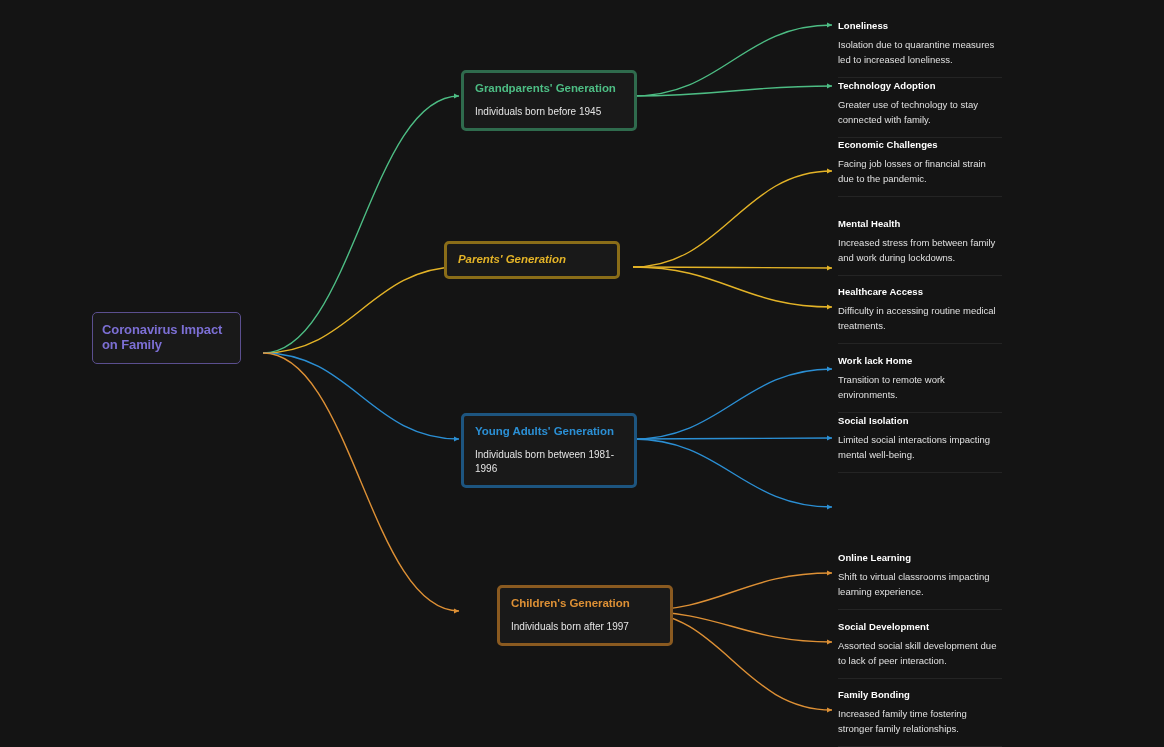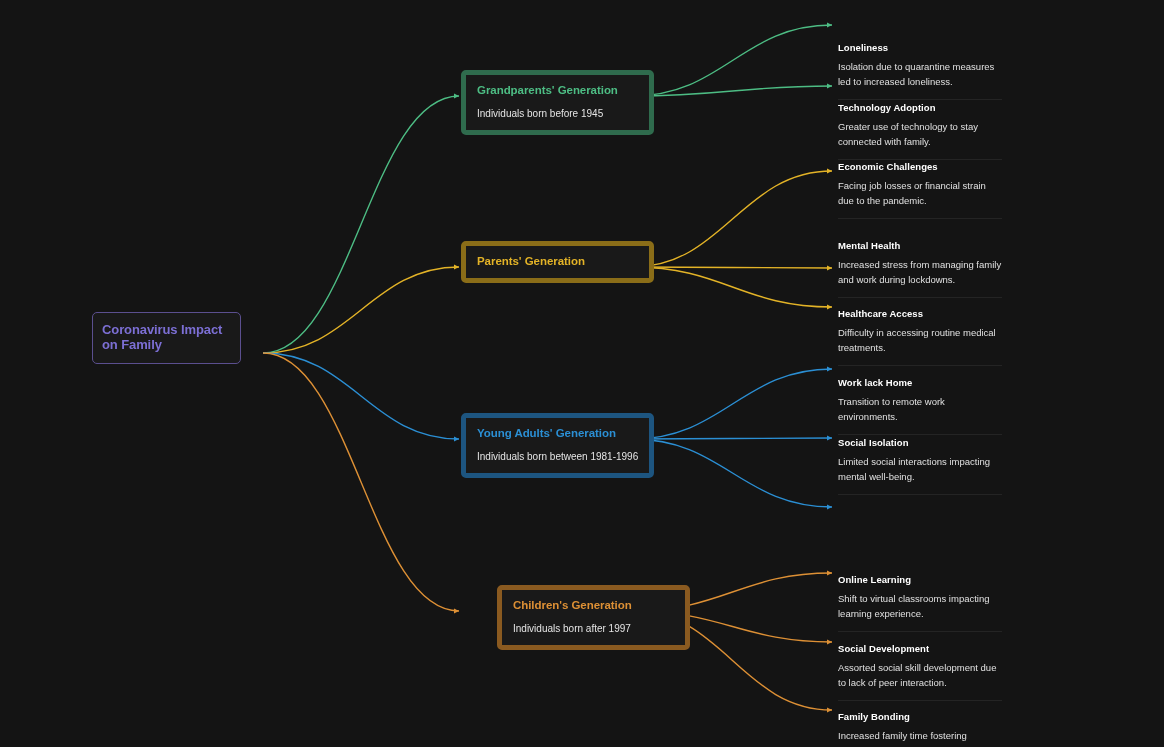--- a/index.html
+++ b/index.html
@@ -53,23 +53,23 @@
   .node-root .n-desc {
     color: #dcdcdc;
     font-size: 10.5px;
     line-height: 1.5;
     margin-top: 9px;
   }
 
   
   .node-branch {
     position: absolute;
-    width: 193px;
+    width: 176px;
     box-sizing: border-box;
-    border: 5px solid #6d28d9;
+    border: 3px solid #6d28d9;
     border-radius: 5px;
     background: #191919;
     padding: 9px 10px 9px 11px;
   }
   .node-branch .n-title {
     font-size: 11.5px;
     font-weight: bold;
     line-height: 1.2;
     letter-spacing: -0.05px;
   }
@@ -80,21 +80,20 @@
     margin-top: 9px;
   }
 
   
   .leaf {
     position: absolute;
     width: 164px;
     box-sizing: border-box;
     border-bottom: 1px solid #242424;
     padding-bottom: 9px;
-    margin-top: 22px;
   }
   .leaf .l-title {
     color: #ffffff;
     font-size: 9.5px;
     font-weight: bold;
     letter-spacing: 0.05px;
     line-height: 1.2;
   }
   .leaf .l-desc {
     color: #e0e0e0;
@@ -147,30 +146,30 @@
       <div class="n-desc">Individuals born before 1945</div>
     </div>
     <div class="leaf" style="left: 838px; top: 20px;">
       <div class="l-title">Loneliness</div>
       <div class="l-desc">Isolation due to quarantine measures led to increased loneliness.</div>
     </div>
     <div class="leaf" style="left: 838px; top: 80px;">
       <div class="l-title">Technology Adoption</div>
       <div class="l-desc">Greater use of technology to stay connected with family.</div>
     </div>
-    <div class="node-branch" style="left: 461px; top: 241px; border-color: rgb(138, 109, 24);">
+    <div class="node-branch" style="left: 444px; top: 241px; border-color: rgb(138, 109, 24); font-style: italic;">
       <div class="n-title" style="color: rgb(227, 179, 39);">Parents' Generation</div>
     </div>
     <div class="leaf" style="left: 838px; top: 139px;">
       <div class="l-title">Economic Challenges</div>
       <div class="l-desc">Facing job losses or financial strain due to the pandemic.</div>
     </div>
     <div class="leaf" style="left: 838px; top: 218px;">
       <div class="l-title">Mental Health</div>
-      <div class="l-desc">Increased stress from managing family and work during lockdowns.</div>
+      <div class="l-desc">Increased stress from between family and work during lockdowns.</div>
     </div>
     <div class="leaf" style="left: 838px; top: 286px;">
       <div class="l-title">Healthcare Access</div>
       <div class="l-desc">Difficulty in accessing routine medical treatments.</div>
     </div>
     <div class="node-branch" style="left: 461px; top: 413px; border-color: rgb(29, 85, 128);">
       <div class="n-title" style="color: rgb(43, 143, 212);">Young Adults' Generation</div>
       <div class="n-desc">Individuals born between 1981-1996</div>
     </div>
     <div class="leaf" style="left: 838px; top: 355px;">

